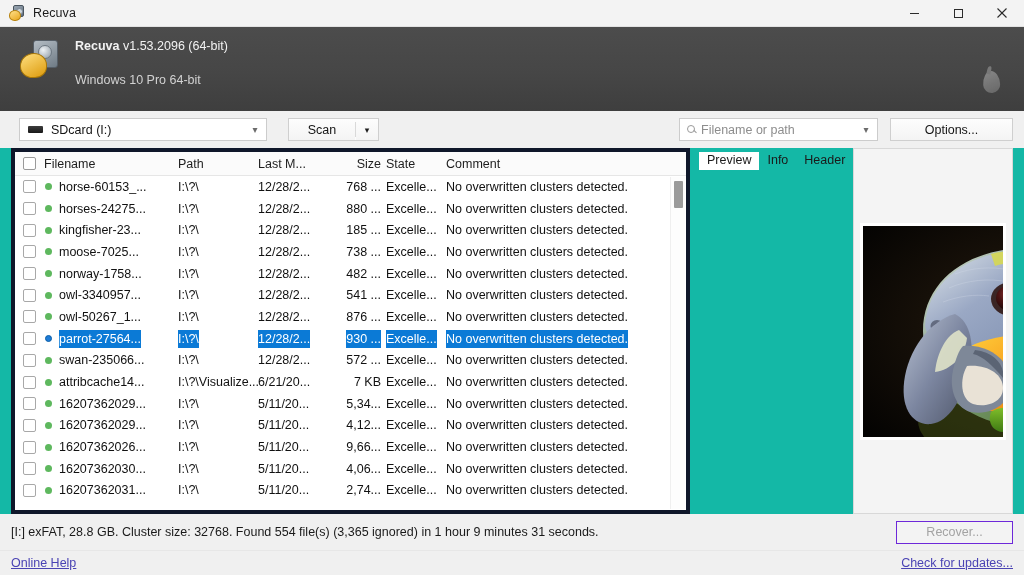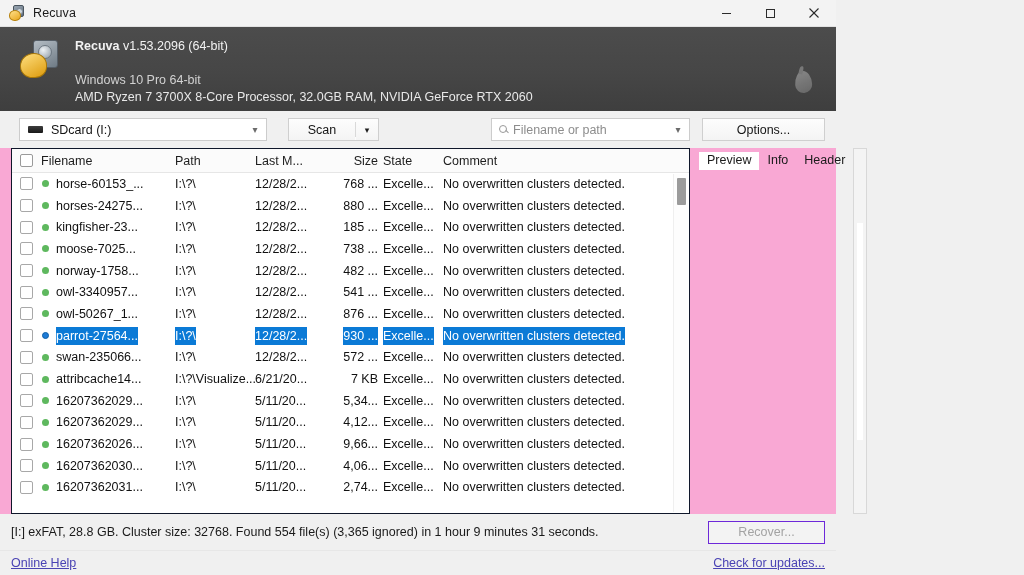--- a/index.html
+++ b/index.html
@@ -3,24 +3,24 @@
 <meta charset="utf-8">
 <style>
   * { box-sizing: border-box; margin: 0; padding: 0; }
   html, body {
     width: 1024px; height: 575px;
     overflow: hidden;
     font-family: "Liberation Sans", sans-serif;
     background: #f0f0f0;
   }
   .app {
-    width: 836px; height: 575px;
+    width: 1024px; height: 575px;
     position: relative;
     display: flex; flex-direction: column;
-    background: #f9a8d4;
+    background: #14b8a6;
   }
 
   
   .titlebar {
     height: 27px; flex: 0 0 27px;
     background: #f3f3f3;
     display: flex; align-items: center;
     border-bottom: 1px solid #e2e2e2;
   }
   .titlebar-left { display: flex; align-items: center; padding-left: 9px; gap: 7px; }
@@ -180,21 +180,21 @@
   .body {
     flex: 1 1 auto;
     display: flex;
     padding: 0 11px 0 11px;
     gap: 0;
     min-height: 0;
   }
   .listpane {
     width: 679px; flex: 0 0 679px;
     background: #ffffff;
-    border: 1px solid #0f172a;
+    border: 4px solid #0f172a;
     display: flex; flex-direction: column;
     min-height: 0;
     position: relative;
   }
   .lhead {
     height: 24px; flex: 0 0 24px;
     display: flex; align-items: center;
     background: #fbfbfb;
     border-bottom: 1px solid #e6e6e6;
     font-size: 12.5px; color: #1d1d1d;
@@ -341,21 +341,20 @@
     <span class="info-ico">
       <span class="disk2"></span>
         <span class="glove2"></span>
     </span>
     <div class="info-text">
       <div class="line1">
         <b>Recuva</b>
         <span class="ver">v1.53.2096 (64-bit)</span>
       </div>
       <div class="line2">Windows 10 Pro 64-bit</div>
-      <div class="line3">AMD Ryzen 7 3700X 8-Core Processor, 32.0GB RAM, NVIDIA GeForce RTX 2060</div>
     </div>
     <span class="droplet"></span>
   </div>
 
   <div class="toolbar">
     <div class="drive-select">
       <span class="drive-glyph"></span>
       <span class="drive-label">SDcard (I:)</span>
       <span class="chev">▾</span>
     </div>

